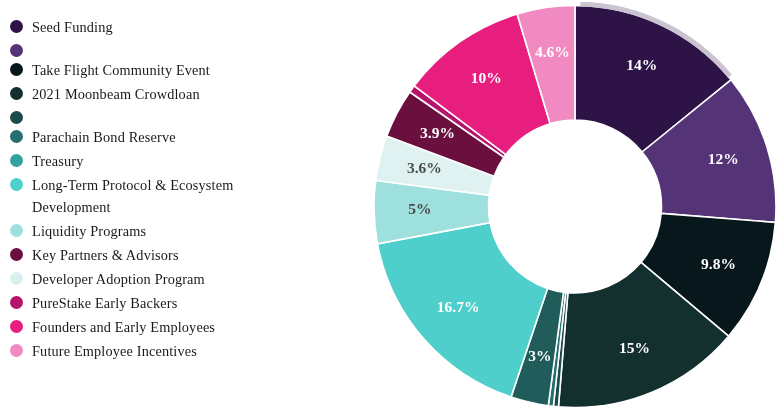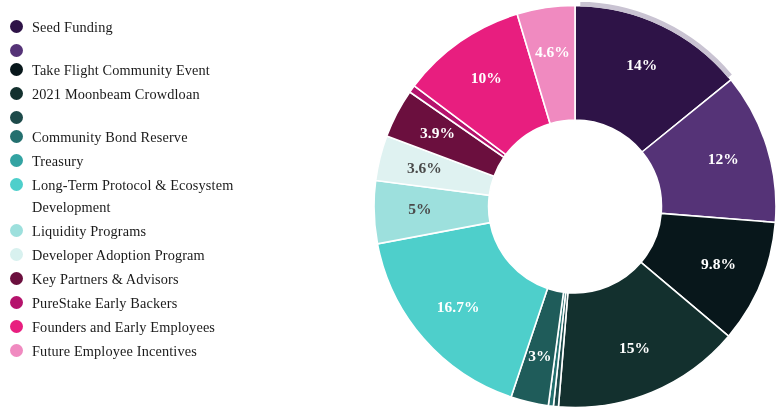--- a/index.html
+++ b/index.html
@@ -102,41 +102,41 @@
       </div>
       <div class="legend-item">
         <span class="legend-swatch" style="background: rgb(19, 48, 46);"></span>
         <span class="legend-label">2021 Moonbeam Crowdloan</span>
       </div>
       <div class="legend-item">
         <span class="legend-swatch" style="background: rgb(29, 74, 74);"></span>
       </div>
       <div class="legend-item">
         <span class="legend-swatch" style="background: rgb(36, 112, 111);"></span>
-        <span class="legend-label">Community Bond Reserve</span>
+        <span class="legend-label">Parachain Bond Reserve</span>
       </div>
       <div class="legend-item">
         <span class="legend-swatch" style="background: rgb(51, 163, 162);"></span>
         <span class="legend-label">Treasury</span>
       </div>
       <div class="legend-item">
         <span class="legend-swatch" style="background: rgb(78, 207, 203);"></span>
         <span class="legend-label">Long-Term Protocol &amp; Ecosystem Development</span>
       </div>
       <div class="legend-item">
         <span class="legend-swatch" style="background: rgb(157, 224, 221);"></span>
         <span class="legend-label">Liquidity Programs</span>
       </div>
       <div class="legend-item">
+        <span class="legend-swatch" style="background: rgb(107, 15, 62);"></span>
+        <span class="legend-label">Key Partners &amp; Advisors</span>
+      </div>
+      <div class="legend-item">
         <span class="legend-swatch" style="background: rgb(216, 241, 239);"></span>
         <span class="legend-label">Developer Adoption Program</span>
-      </div>
-      <div class="legend-item">
-        <span class="legend-swatch" style="background: rgb(107, 15, 62);"></span>
-        <span class="legend-label">Key Partners &amp; Advisors</span>
       </div>
       <div class="legend-item">
         <span class="legend-swatch" style="background: rgb(181, 19, 108);"></span>
         <span class="legend-label">PureStake Early Backers</span>
       </div>
       <div class="legend-item">
         <span class="legend-swatch" style="background: rgb(232, 30, 127);"></span>
         <span class="legend-label">Founders and Early Employees</span>
       </div>
       <div class="legend-item">

